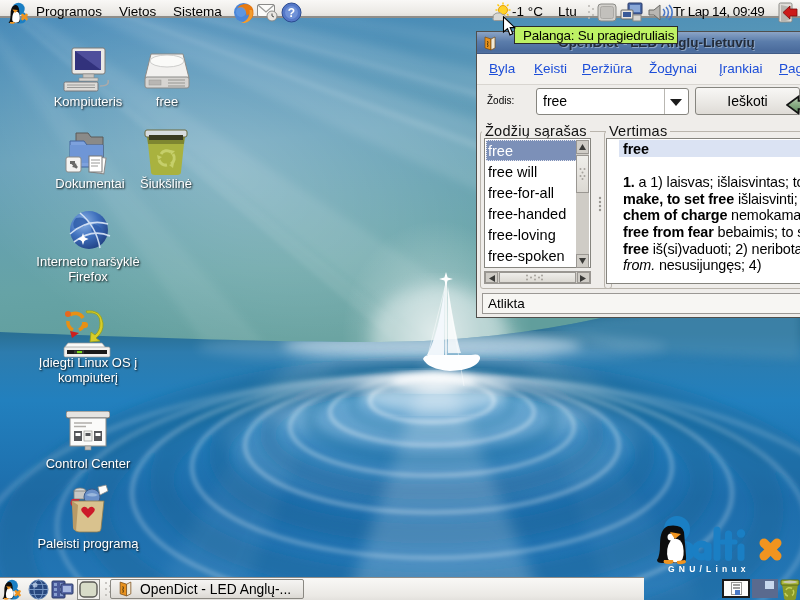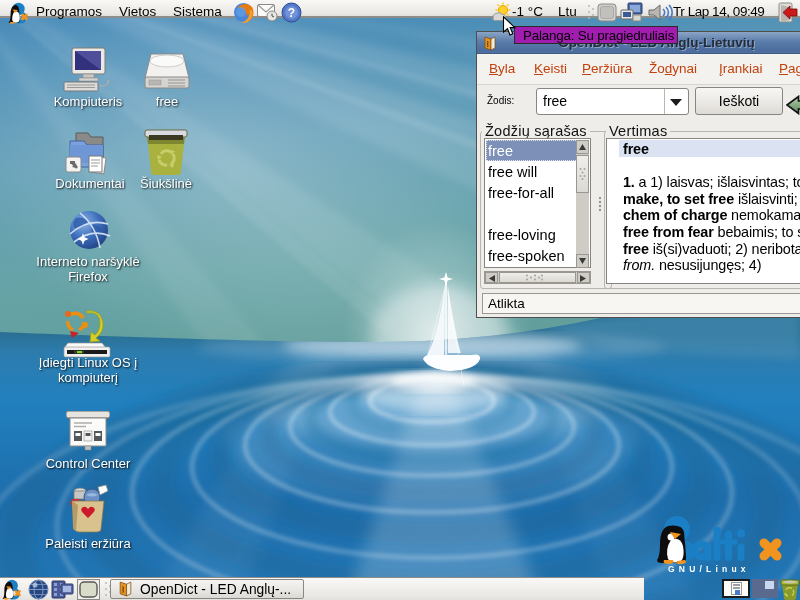--- a/index.html
+++ b/index.html
@@ -9,43 +9,43 @@
 #botpanel{left:0;top:577px;width:644px;height:23px;background:linear-gradient(#f9f8f6,#ebe9e5 80%,#e3e1dd);border-top:1px solid #8f8d89}
 .ptxt{position:absolute;top:4px;font-size:13.5px;color:#000}
 
 .dico{position:absolute;text-align:center}
 .dlabel{position:absolute;width:160px;left:50%;transform:translateX(-50%);font-size:13px;line-height:14.5px;color:#fff;text-shadow:1px 1px 2px rgba(0,0,0,.9)}
 
 #win{left:476px;top:31px;width:360px;height:287px;background:#efedea;border:1px solid #504f4c;border-right:none}
 #titlebar{position:absolute;left:0;top:0;width:100%;height:22px;background:linear-gradient(#8ba4c6,#5b7dab 45%,#4a6b9c 90%,#52719f);border-bottom:1px solid #3f5a85}
 #title{position:absolute;top:3px;left:0;width:100%;text-align:center;font-weight:bold;font-size:13.5px;color:#232c3a;text-shadow:1px 1px 0 rgba(190,205,225,0.55)}
 #menubar{position:absolute;left:0;top:22px;width:100%;height:31px;background:#f4f2ef;border-bottom:1px solid #d8d5d0}
-.mitem{position:absolute;top:7px;font-size:13.5px;color:#c2410c}
+.mitem{position:absolute;top:7px;font-size:13.5px;color:#1d4ed8}
 #toolrow{position:absolute;left:0;top:54px;width:100%;height:37px}
 #combo{position:absolute;left:59px;top:2px;width:153px;height:27px;background:#fff;border:1px solid #86857f;border-radius:3px}
 #combo .ctext{position:absolute;left:6px;top:4px;font-size:14px}
 #combo .cbtn{position:absolute;right:0;top:0;width:24px;height:100%;border-left:1px solid #b9b7b2}
 #combo .arr{position:absolute;right:6px;top:10px;width:0;height:0;border-left:6px solid transparent;border-right:6px solid transparent;border-top:7px solid #1c1c1c}
-#searchbtn{position:absolute;left:218px;top:1px;width:88px;height:28px;background:linear-gradient(#f8f7f5,#e9e7e3 60%,#dedbd6);border:1px solid #86857f;border-radius:3px;text-align:center;font-size:14px;padding-top:5px}
+#searchbtn{position:absolute;left:218px;top:1px;width:105px;height:28px;background:linear-gradient(#f8f7f5,#e9e7e3 60%,#dedbd6);border:1px solid #86857f;border-radius:3px;text-align:center;font-size:14px;padding-top:5px}
 .gframe{position:absolute;border:1px solid #bab5ad;border-radius:3px}
 .glabel{position:absolute;top:-9px;left:1px;background:#efedea;padding:0 3px;font-size:14.5px;letter-spacing:0.25px;color:#111}
 #list{position:absolute;left:3px;top:6px;width:107px;height:130px;background:#fff;border:1px solid #86857f}
 .litem{position:absolute;left:1px;width:92px;height:21px;font-size:14.5px;padding:2.5px 0 0 2px;color:#000;white-space:nowrap}
 .lsel{background:#7c90b8;color:#fff;outline:1px dotted #e8e8f0;outline-offset:-1px}
 
 .sbv{position:absolute;right:1px;top:1px;width:13px;height:128px;background:#cfccc6}
 .sbh{position:absolute;left:3px;top:139px;width:107px;height:13px;background:#cfccc6;border:1px solid #9a9792}
 .sbtn{position:absolute;background:linear-gradient(#f2f1ee,#ddda d4);border:1px solid #9a9792}
 .thumb{background:linear-gradient(#efeeea,#dcd9d3);border:1px solid #9a9792;position:absolute}
 #txt{position:absolute;left:1px;top:6px;width:222px;height:146px;background:#fff;border:1px solid #86857f;overflow:hidden;font-size:14.4px;line-height:16.6px;letter-spacing:-0.15px}
 #hl{position:absolute;left:12px;top:1px;right:0;height:17px;background:#dbe3f3}
 #txtbody{position:absolute;left:16px;top:2px;width:300px;white-space:nowrap}
 #statusbox{position:absolute;left:5px;top:261px;width:330px;height:21px;background:#f7f6f3;border:1px solid #9b9894;font-size:13.5px;padding:2px 0 0 5px}
 
-#tooltip{left:514px;top:26px;width:164px;height:18px;background:#a21caf;border:1px solid #2b2b2b;font-size:13.4px;padding-top:1px;padding-left:8px;z-index:60;white-space:nowrap;overflow:hidden;letter-spacing:-0.2px}
+#tooltip{left:514px;top:26px;width:164px;height:18px;background:#bef264;border:1px solid #2b2b2b;font-size:13.4px;padding-top:1px;padding-left:8px;z-index:60;white-space:nowrap;overflow:hidden;letter-spacing:-0.2px}
 
 #taskbtn{position:absolute;left:110px;top:1px;width:194px;height:20px;background:linear-gradient(#f5f4f2,#e6e4e0 70%,#dbd8d3);border:1px solid #8a8882;border-radius:2px;font-size:13.8px;padding:2px 0 0 29px;white-space:nowrap;overflow:hidden}
 </style></head>
 <body>
 
 <svg class="abs" style="left:0;top:0" width="800" height="600" viewBox="0 0 800 600">
 <defs>
 <linearGradient id="sky" x1="0" y1="0" x2="0.22" y2="1">
  <stop offset="0" stop-color="#3c83b6"></stop>
  <stop offset="0.45" stop-color="#649fb8"></stop>
@@ -327,21 +327,21 @@
  <rect x="8" y="8" width="12" height="8" fill="#c6c6c4" stroke="#7a7a78" stroke-width="0.8"></rect>
  <path d="M6,16 q-4,6 2,8 l6,-8 Z" fill="#cc2a3a"></path>
  <circle cx="26" cy="14" r="8" fill="#6a90c8" stroke="#3a5a88"></circle>
  <path d="M20,12 q6,-4 12,0 q-5,3 -12,0Z" fill="#9ab8dd"></path>
  <path d="M32,4 l8,-2 l2,6 l-8,4 Z" fill="#fcfcfa" stroke="#8a8a88" stroke-width="0.8"></path>
  <path d="M6,18 L38,18 L35,46 q-0,3 -4,3 L13,49 q-4,0 -4,-3 Z" fill="#d9c28e" stroke="#8a7a50" stroke-width="0.8"></path>
  <path d="M6,18 L12,22 L10,48 q-3,-1 -3,-3 Z" fill="#b89a66"></path>
  <path d="M22,26 q3,-4 6,-1 q2,2 -1,5 l-5,5 l-5,-5 q-3,-3 -1,-5 q3,-3 6,1 Z" fill="#cc1a2a"></path>
 </svg>
 <div class="dico" style="left:8px;top:537px;width:160px">
-    <span class="dlabel">Paleisti eržiūra</span>
+    <span class="dlabel">Paleisti programą</span>
   </div>
 
 <div id="win" class="abs">
  <div id="titlebar"></div>
  <div id="title">OpenDict - LED Anglų-Lietuvių</div>
  <svg class="abs" style="left:6px;top:4px" width="14" height="15" viewBox="0 0 14 15">
   <path d="M2,1 L8,3 L8,14 L2,12 Z" fill="#e8921e" stroke="#7a4a10" stroke-width="0.7"></path>
   <path d="M8,3 L12,1 L12,12 L8,14 Z" fill="#f0ead8" stroke="#7a4a10" stroke-width="0.7"></path>
   <path d="M4.5,5 q1,1.5 0,3 q1,1.5 0,3" stroke="#3a2a08" fill="none" stroke-width="0.9"></path>
  </svg>
@@ -372,20 +372,21 @@
    <path d="M1,10 L12.5,1.5 L12.5,6 L31,6 L31,14 L12.5,14 L12.5,18.5 Z" fill="url(#garr)" stroke="#131313" stroke-width="1.7"></path>
   </svg>
  </div>
 
  <div class="gframe" style="left:3px;top:99px;width:132px;height:158px">
   <div class="glabel">Žodžių sąrašas</div>
   <div id="list">
    <div class="litem lsel" style="top:1px">free</div>
    <div class="litem" style="top:22px">free will</div>
    <div class="litem" style="top:43px">free-for-all</div>
+   <div class="litem" style="top:64px">free-handed</div>
    <div class="litem" style="top:85px">free-loving</div>
    <div class="litem" style="top:106px">free-spoken</div>
    <div class="sbv">
     <div class="sbtn" style="left:0;top:0;width:13px;height:14px"></div>
     <svg class="abs" style="left:3px;top:4px" width="7" height="6">
             <polygon points="3.5,0 7,6 0,6" fill="#3a3a38"></polygon>
           </svg>
     <div class="sbtn" style="left:0;bottom:0;width:13px;height:14px"></div>
     <svg class="abs" style="left:3px;bottom:4px;top:auto" width="7" height="6">
             <polygon points="0,0 7,0 3.5,6" fill="#3a3a38"></polygon>

